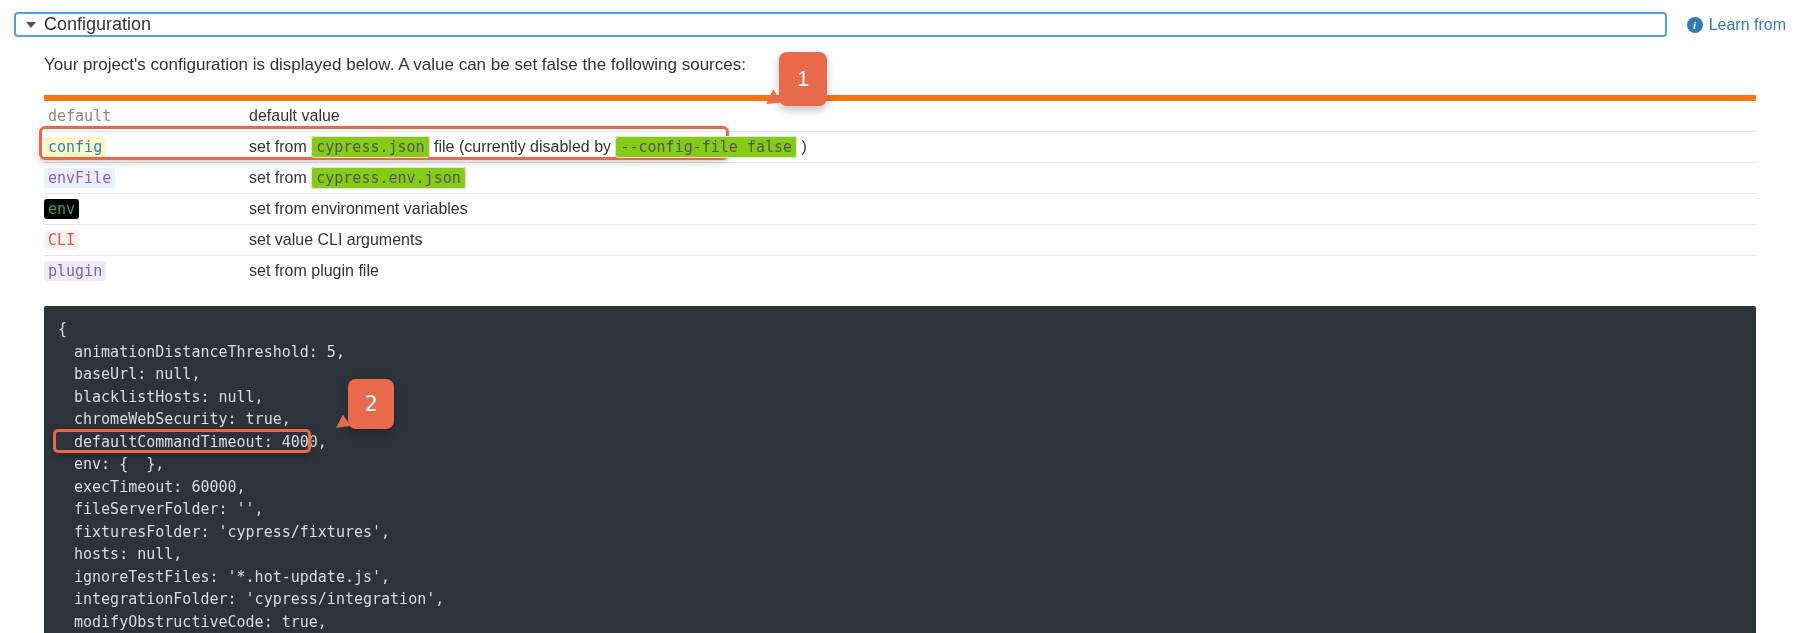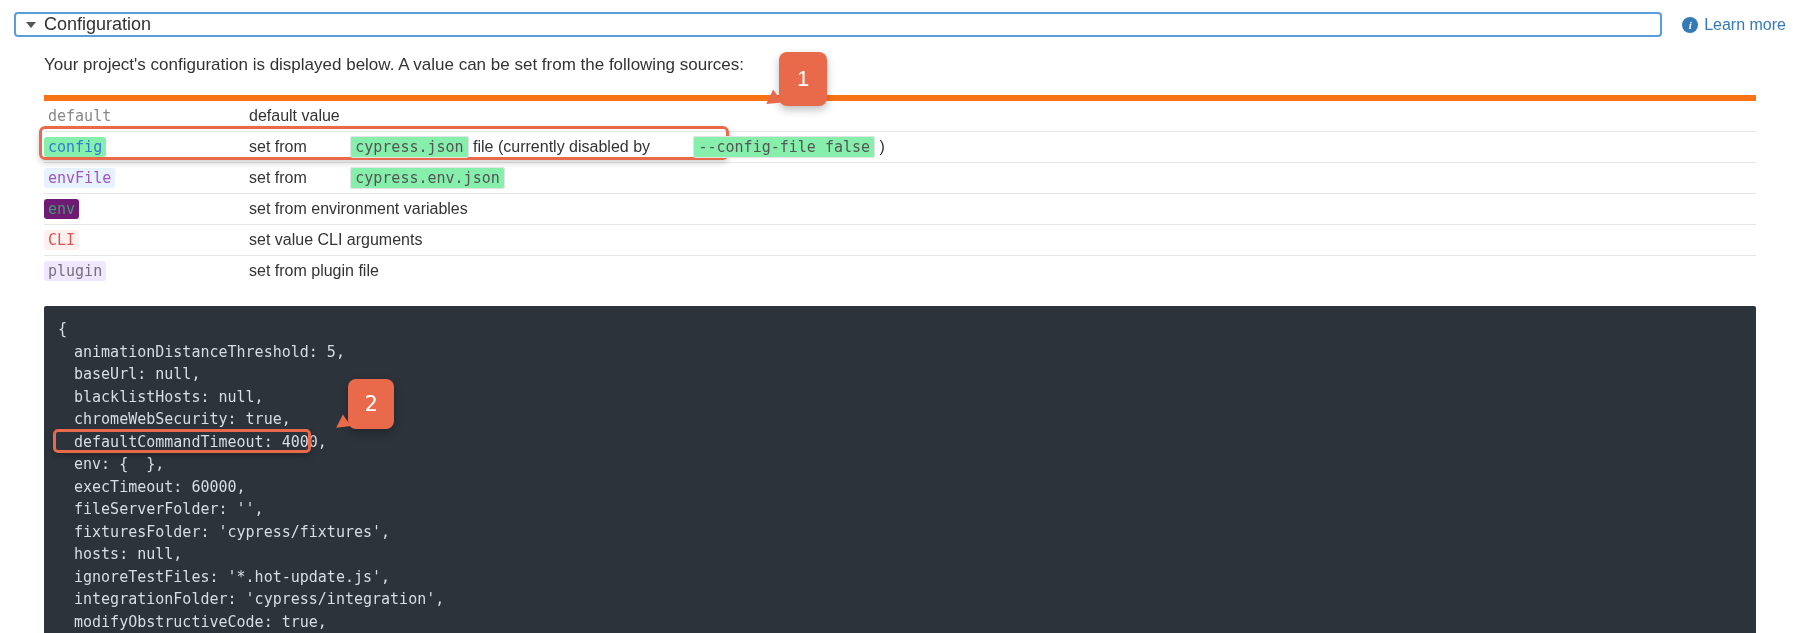--- a/index.html
+++ b/index.html
@@ -75,34 +75,33 @@
   }
   .src-table tr:first-child td { border-top: 6px solid #f97316; }
   .src-table td.key-col { width: 205px; }
   .code-key {
     font-family: "SFMono-Regular", Menlo, Consolas, monospace;
     font-size: 15px;
     padding: 1px 4px;
     border-radius: 3px;
   }
   .k-default { color: #888; }
-  .k-config  { background: #86efac; color: #2d7dd2; }
+  .k-config  { background: #fef9c3; color: #2d7dd2; }
   .k-envFile { background: #e6f2ff; color: #a053c4; }
-  .k-env     { background: #701a75; color: #3a9e6e; }
+  .k-env     { background: #000000; color: #3a9e6e; }
   .k-CLI     { background: #fff0f0; color: #d9534f; }
   .k-plugin  { background: #efe6ff; color: #737373; }
   .inline-code {
     font-family: "SFMono-Regular", Menlo, Consolas, monospace;
     font-size: 15px;
-    background: #86efac;
+    background: #84cc16;
     border: 1px solid #e4e4e4;
     border-radius: 3px;
     padding: 1px 4px;
     color: #555;
-    margin-left: 39px;
   }
   .code-block {
     margin-top: 20px;
     background: #2d333b;
     color: #d6dde5;
     font-family: "SFMono-Regular", Menlo, Consolas, monospace;
     font-size: 15px;
     line-height: 1.5;
     padding: 12px 14px;
     border-radius: 2px;
@@ -180,26 +179,26 @@
 </head>
 <body>
 
 <div class="top-row">
   <div class="accordion">
     <span class="caret"></span>
     <span class="title">Configuration</span>
   </div>
   <a class="learn-more">
     <span class="info-icon">i</span>
-    <span>Learn more</span>
+    <span>Learn from</span>
   </a>
 </div>
 
 <div class="content">
-  <p class="intro">Your project's configuration is displayed below. A value can be set from the following sources:</p>
+  <p class="intro">Your project's configuration is displayed below. A value can be set false the following sources:</p>
 
   <table class="src-table">
     <tbody id="sources-body">
         <tr>
           <td class="key-col"><span class="code-key k-default">default</span></td>
           <td style="position: relative;">default value</td>
         </tr>
         <tr class="annot">
           <td class="key-col" style="position: relative;"><span class="code-key k-config">config</span><div class="callout-1-box"></div><div class="callout-1-tag">1</div></td>
           <td style="position: relative;">set from <span class="inline-code">cypress.json</span> file (currently disabled by <span class="inline-code">--config-file false</span> )</td>

